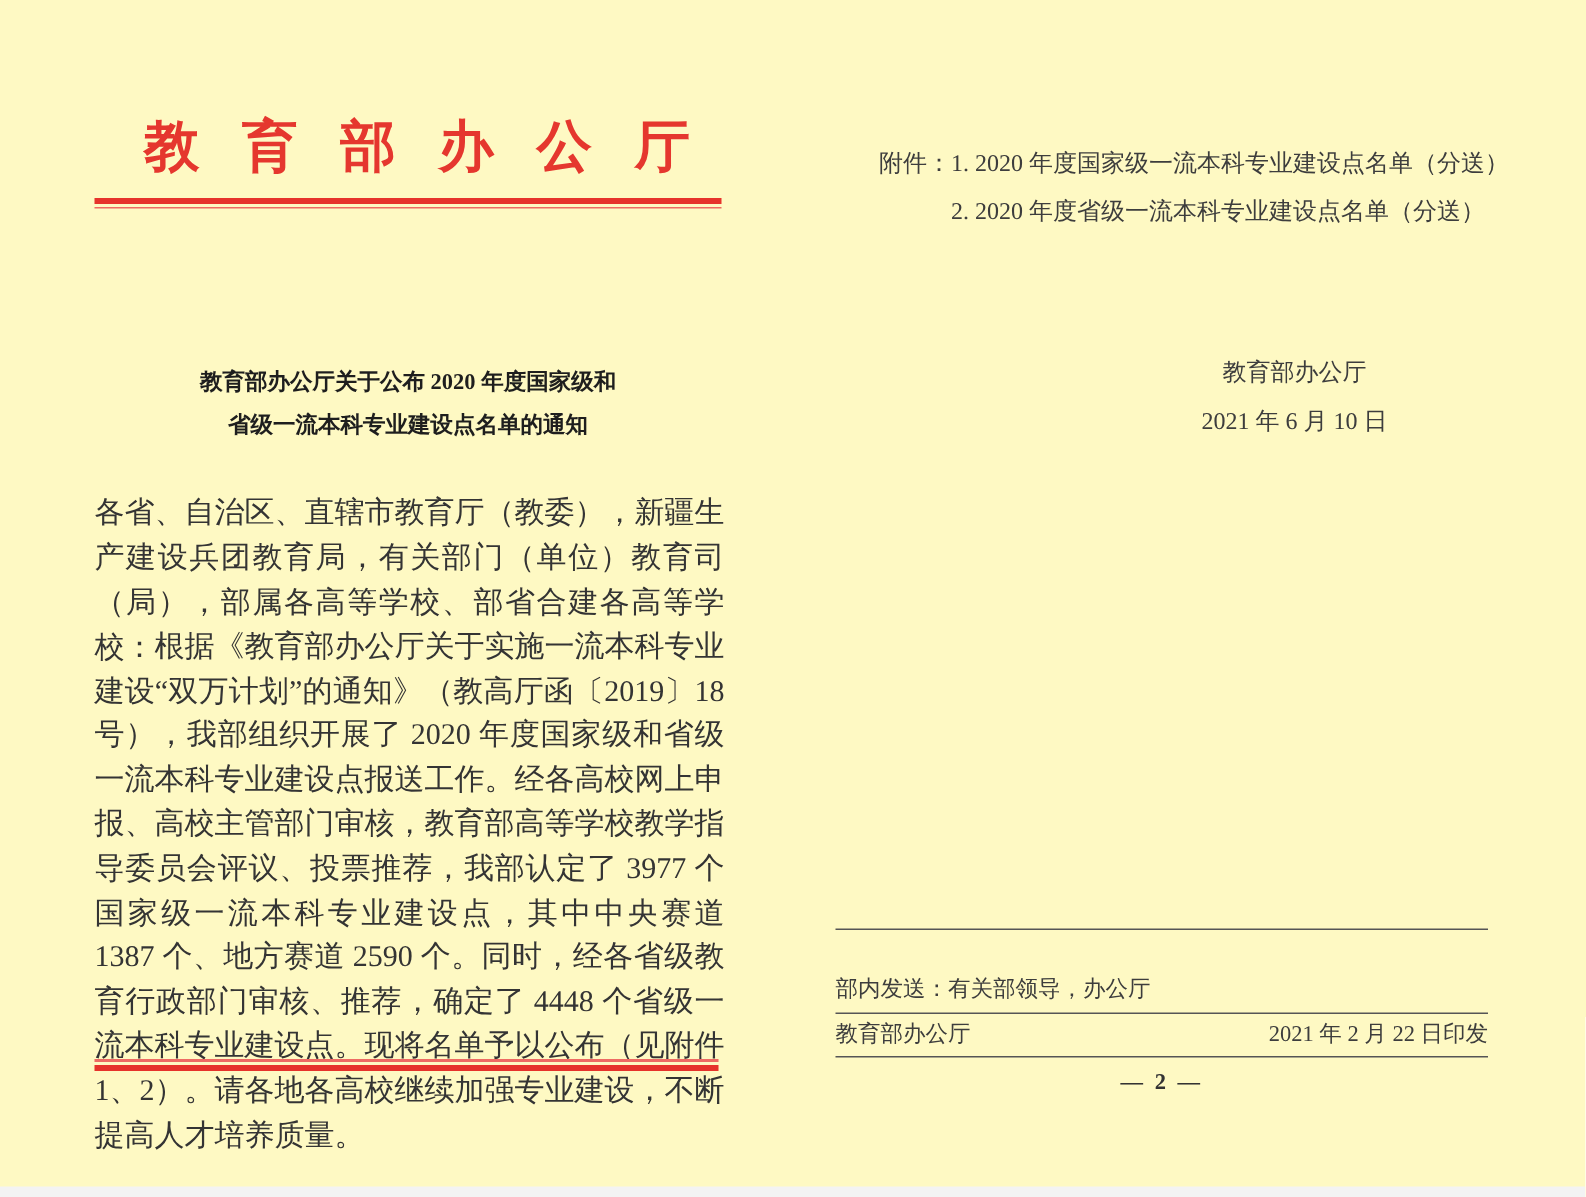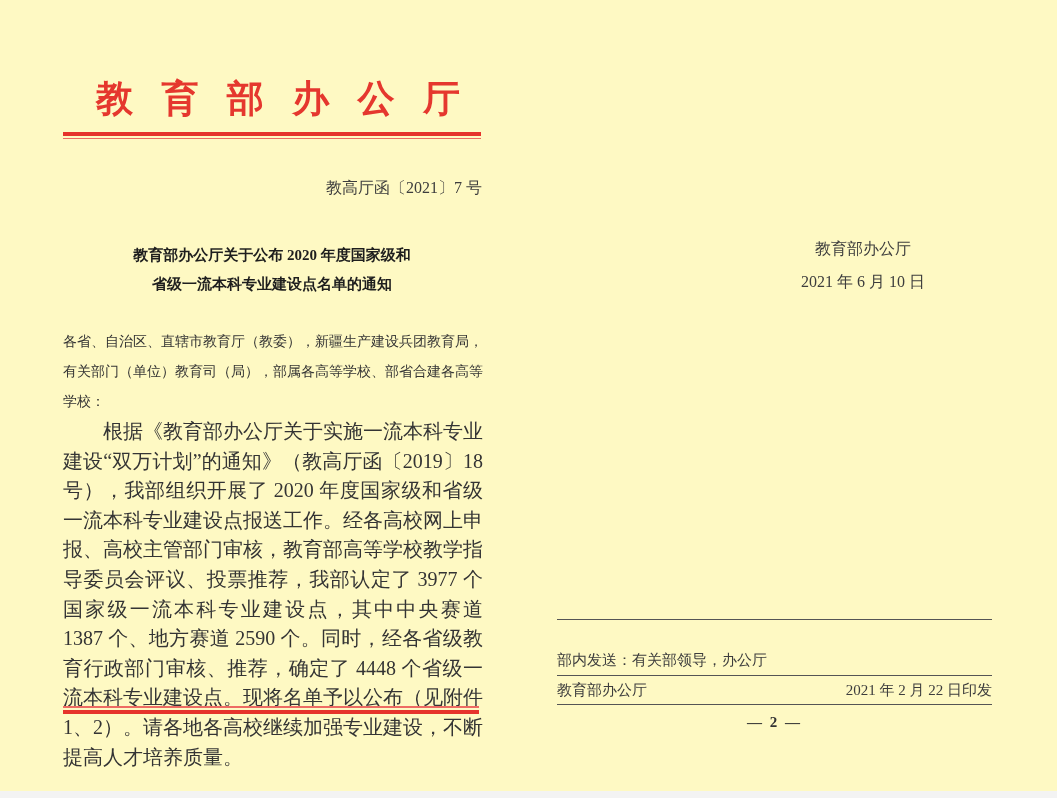--- a/index.html
+++ b/index.html
@@ -32,21 +32,21 @@
   }
 
   .notice-title {
     position: absolute; left: 63px; top: 241px; width: 418px;
     text-align: center; font-size: 15px; font-weight: bold;
     color: #1e1e1e; line-height: 29px;
   }
 
   .addressee {
     position: absolute; left: 63px; top: 327px; width: 420px;
-    font-size: 14px; color: #343434; line-height: 30px;
+    font-size: 20px; color: #343434; line-height: 30px;
     text-align: justify;
   }
 
   .body-para {
     position: absolute; left: 63px; top: 417px; width: 420px;
     font-size: 20px; color: #343434; line-height: 29.6px;
     text-align: justify; text-indent: 2em;
   }
 
   .red-rule-bottom { position: absolute; left: 63px; top: 706px; width: 416px; }
@@ -90,36 +90,42 @@
 
 <div class="canvas">
 
   <div class="agency-name">教育部办公厅</div>
 
   <div class="red-rule-top">
     <div class="thick"></div>
     <div class="thin"></div>
   </div>
 
-  <div class="doc-number">教高厅函〔2021〕7 号</div>
 
   <div class="notice-title">
     <div>教育部办公厅关于公布 2020 年度国家级和</div>
     <div>省级一流本科专业建设点名单的通知</div>
   </div>
 
   <div class="addressee">各省、自治区、直辖市教育厅（教委），新疆生产建设兵团教育局，有关部门（单位）教育司（局），部属各高等学校、部省合建各高等学校：</div>
 
   <div class="body-para">根据《教育部办公厅关于实施一流本科专业建设“双万计划”的通知》（教高厅函〔2019〕18 号），我部组织开展了 2020 年度国家级和省级一流本科专业建设点报送工作。经各高校网上申报、高校主管部门审核，教育部高等学校教学指导委员会评议、投票推荐，我部认定了 3977 个国家级一流本科专业建设点，其中中央赛道 1387 个、地方赛道 2590 个。同时，经各省级教育行政部门审核、推荐，确定了 4448 个省级一流本科专业建设点。现将名单予以公布（见附件 1、2）。请各地各高校继续加强专业建设，不断提高人才培养质量。</div>
 
   <div class="red-rule-bottom">
     <div class="thin"></div>
     <div class="thick"></div>
   </div>
 
+  <div class="attachments">
+    <div class="att-label">附件：</div>
+    <div class="att-items">
+      <div>1. 2020 年度国家级一流本科专业建设点名单（分送）</div>
+      <div>2. 2020 年度省级一流本科专业建设点名单（分送）</div>
+    </div>
+  </div>
 
   <div class="signature">
     <div class="signer">教育部办公厅</div>
     <div class="sign-date">2021 年 6 月 10 日</div>
   </div>
 
   <div class="footer-block">
     <hr class="rule">
     <div class="distribution">部内发送：有关部领导，办公厅</div>
     <hr class="rule">

